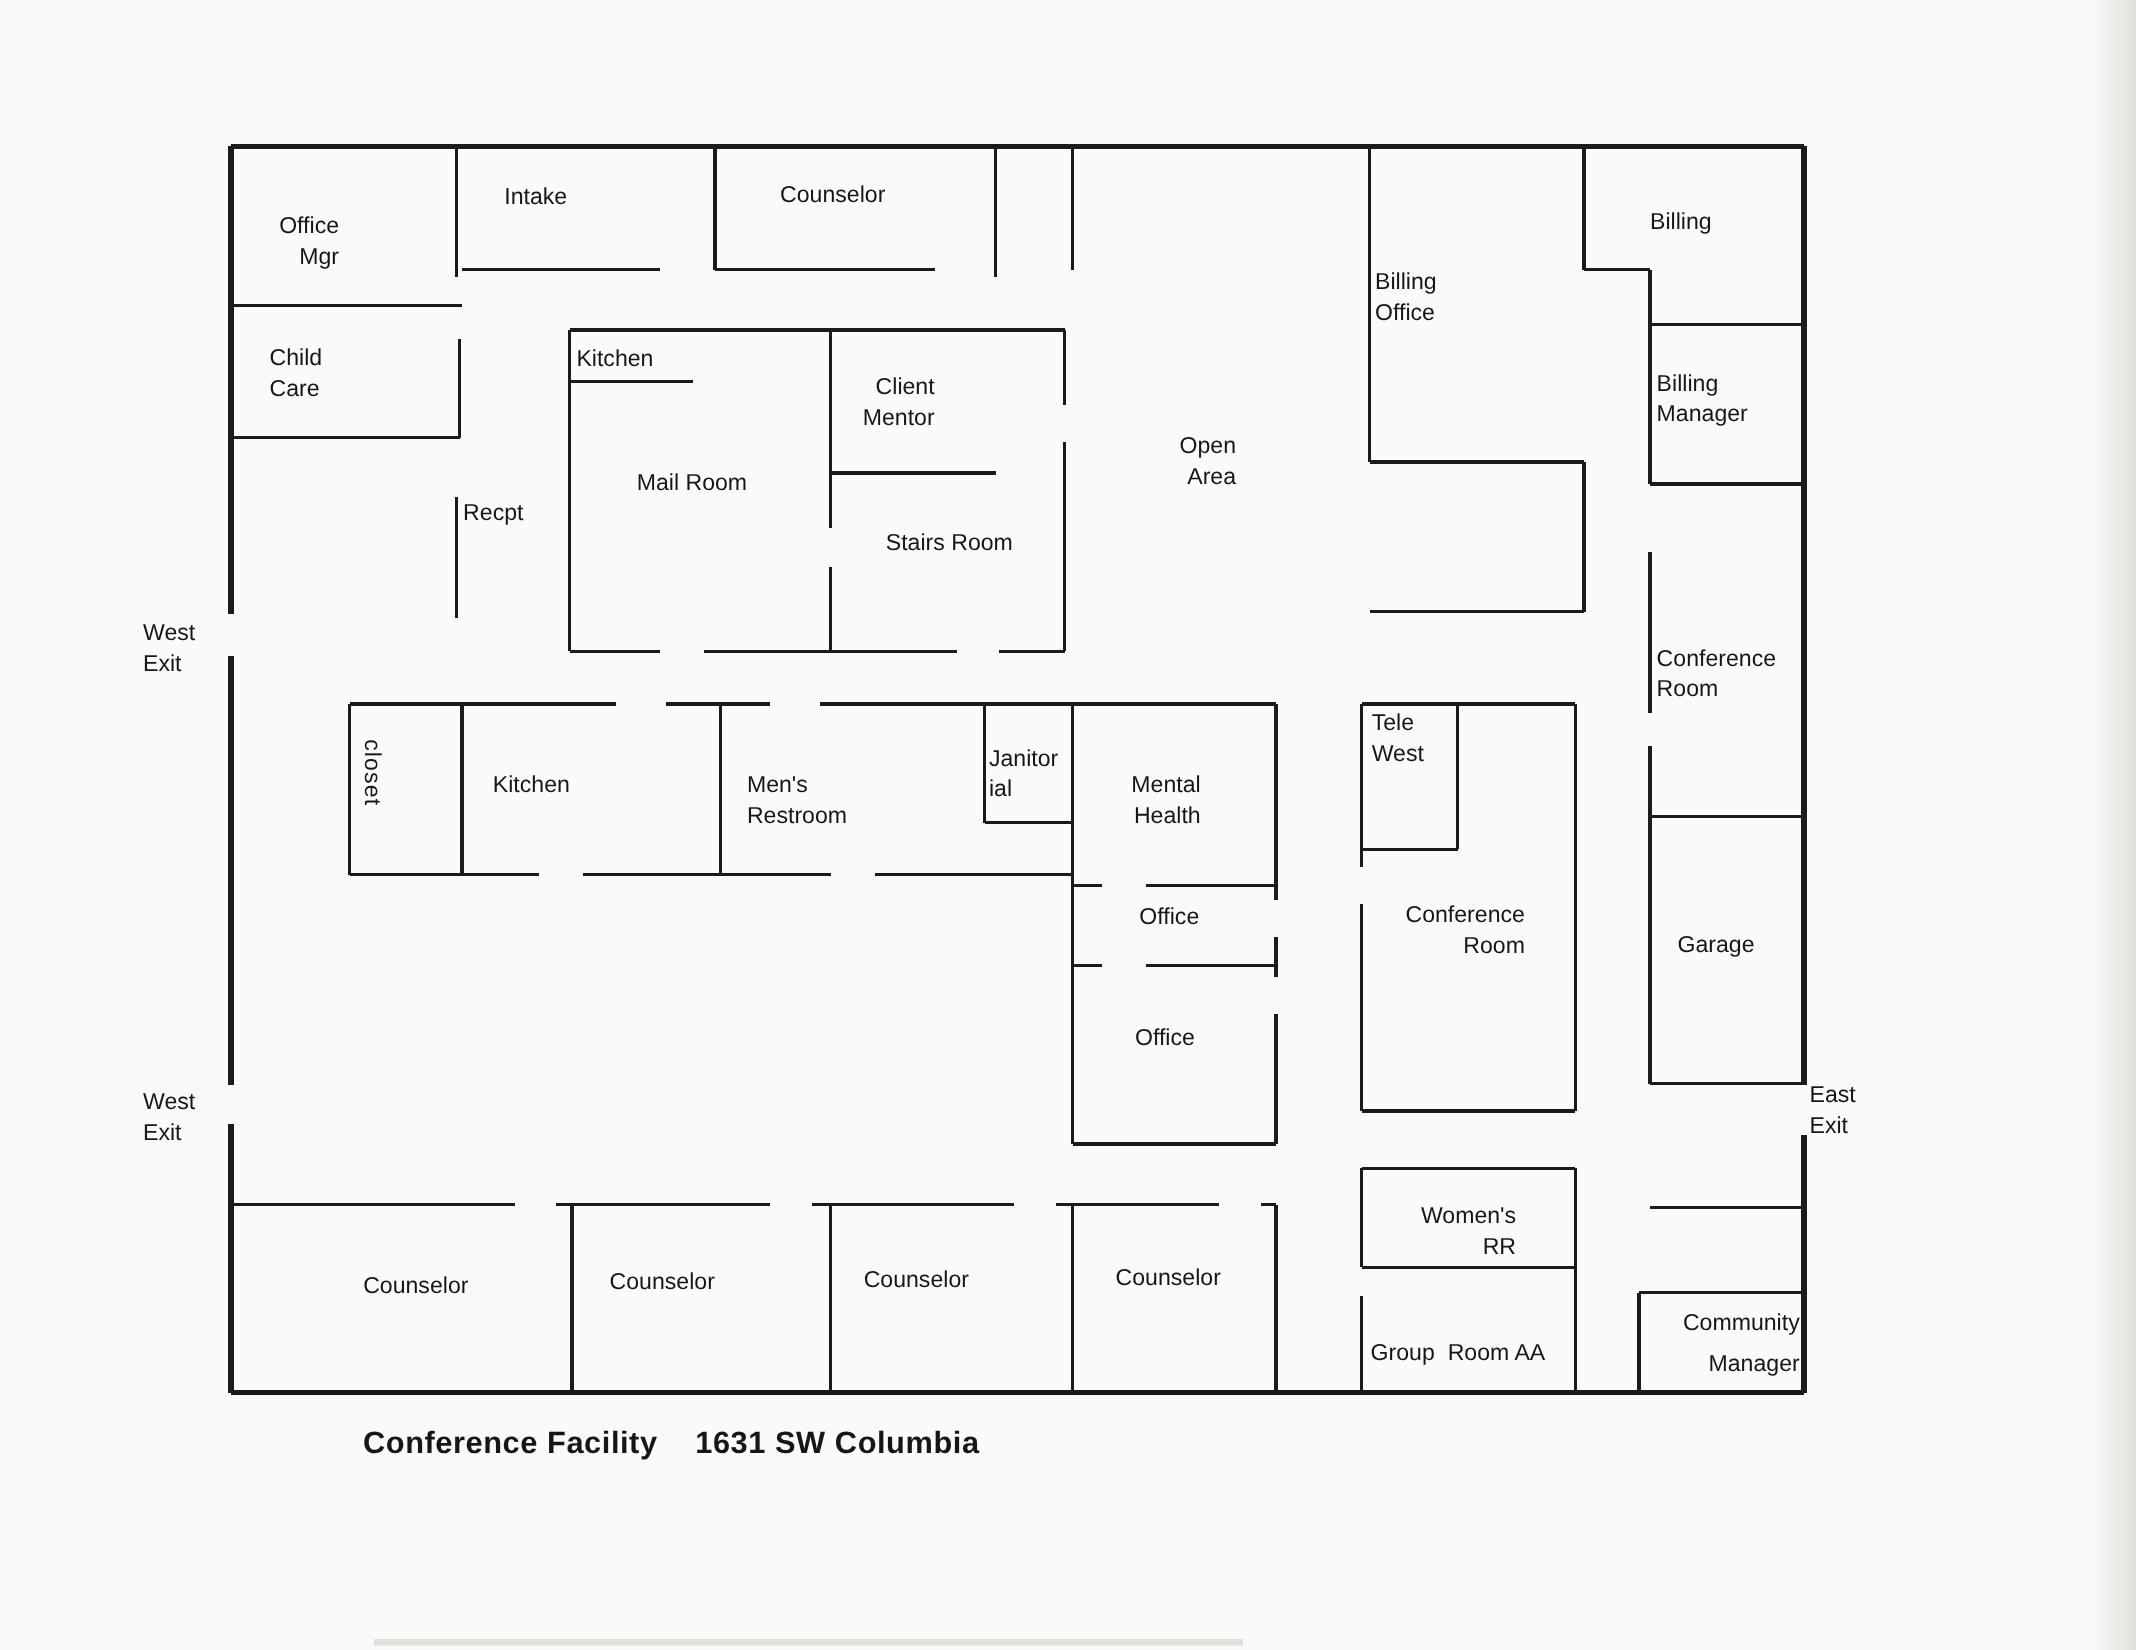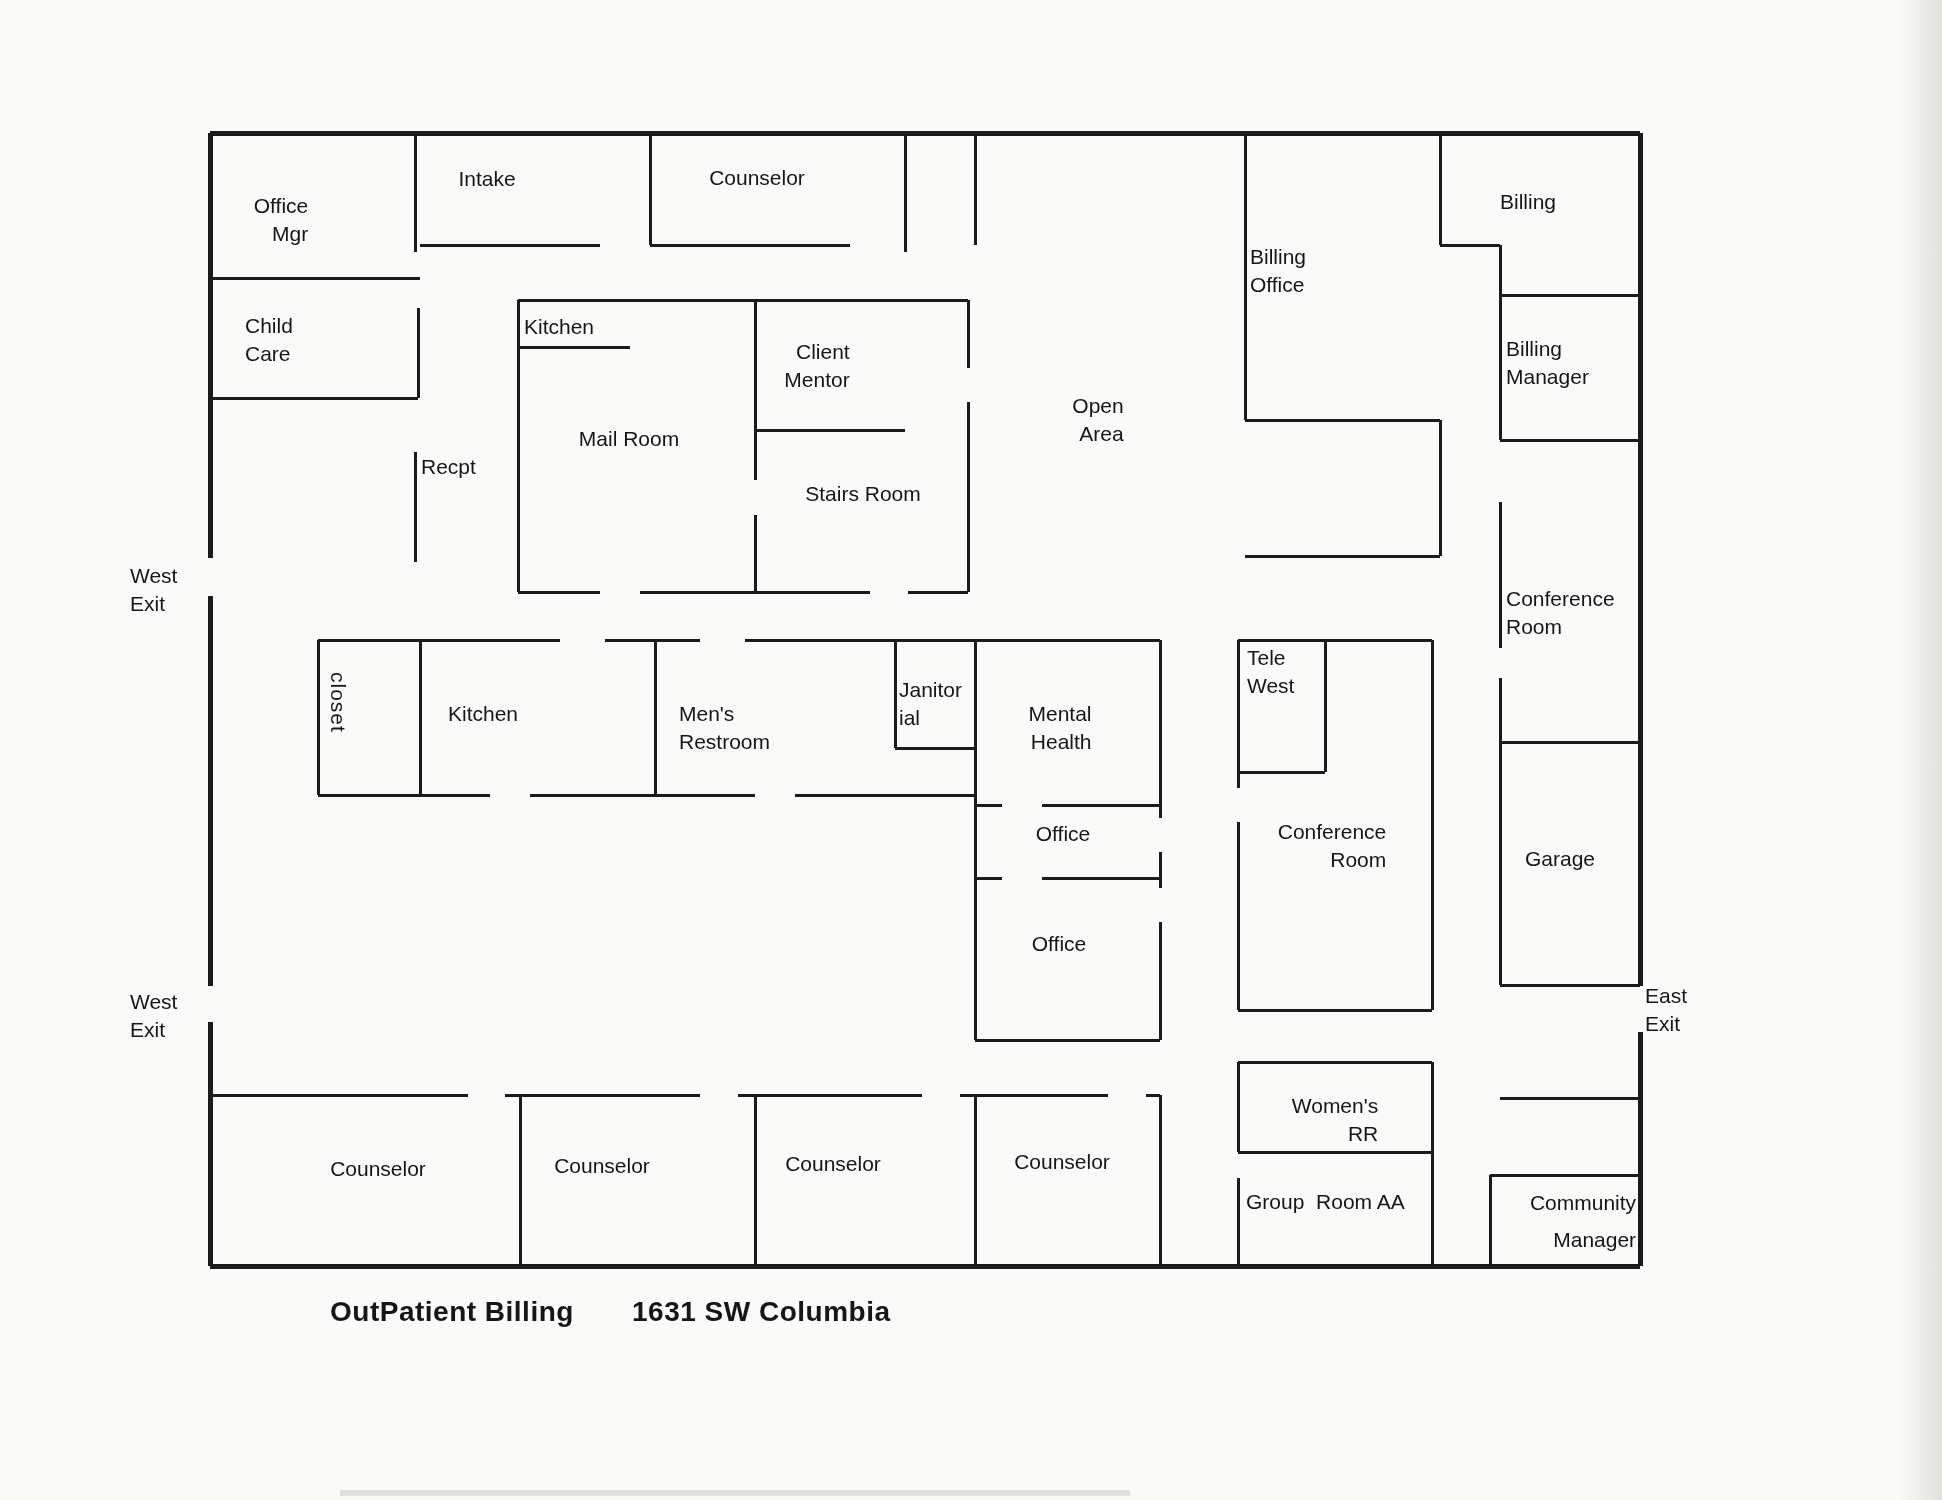--- a/index.html
+++ b/index.html
@@ -23,21 +23,21 @@
   .lbl{
     position:absolute;
     font-size:21px;
     line-height:1.32;
     color:var(--text);
     white-space:pre-line;
   }
   .c{transform:translateX(-50%);text-align:right;}
   .vert{writing-mode:vertical-rl;letter-spacing:1px;}
   .gapline{line-height:1.75;}
-  .keepspace{white-space:pre-wrap;}
+  .keepspace{white-space:pre-wrap;margin-top:28px;}
   .title{
     position:absolute;
     font-size:28px;
     font-weight:bold;
     color:var(--text);
     letter-spacing:.5px;
   }
   .edge-right{
     position:absolute;right:0;top:0;width:42px;height:1500px;
     background:linear-gradient(to right, rgba(0,0,0,0), var(--artifact));
@@ -203,18 +203,18 @@
   <div class="lbl c gapline" style="left:1583px;top:1185px">Community
 Manager</div>
 
   <div class="lbl" style="left:130px;top:562px">West
 Exit</div>
   <div class="lbl" style="left:130px;top:988px">West
 Exit</div>
   <div class="lbl" style="left:1645px;top:982px">East
 Exit</div>
 
-  <div class="title" style="left:330px;top:1296px">OutPatient Billing</div>
+  <div class="title" style="left:330px;top:1296px">Conference Facility</div>
   <div class="title" style="left:632px;top:1296px">1631 SW Columbia</div>
 
   <div class="edge-right"></div>
   <div class="edge-bottom"></div>
 </div>
 
 </body></html>

